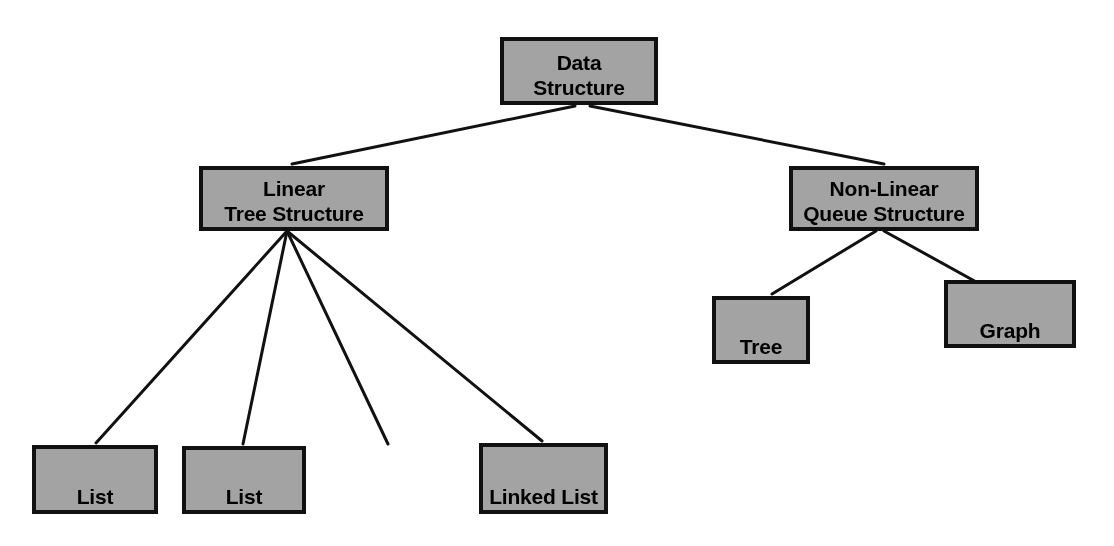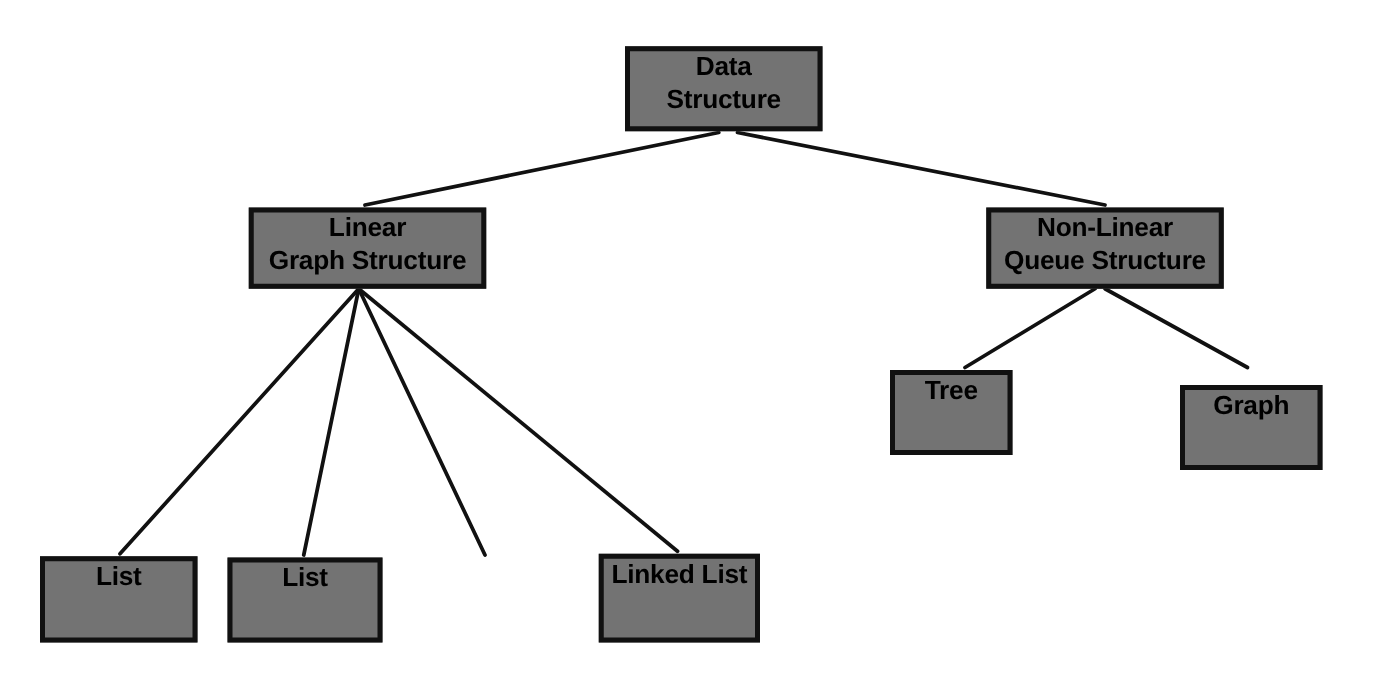--- a/index.html
+++ b/index.html
@@ -22,43 +22,43 @@
     position: absolute;
     left: 0;
     top: 0;
     width: 1114px;
     height: 546px;
     pointer-events: none;
   }
   .node {
     position: absolute;
     box-sizing: border-box;
-    background: #737373;
+    background: #a3a3a3;
     border: 4px solid #111111;
     display: flex;
-    align-items: flex-start;
+    align-items: flex-end;
     justify-content: center;
     text-align: center;
     z-index: 2;
   }
   .node-label {
     font-family: "Liberation Sans", sans-serif;
     font-size: 21px;
     font-weight: 700;
     line-height: 1.22;
     color: #000000;
     letter-spacing: -0.2px;
     white-space: pre-line;
     padding: 0 4px;
   }
   .node-root  { left: 500px; top: 37px;  width: 158px; height: 68px; }
   .node-lin   { left: 199px; top: 166px; width: 190px; height: 65px; }
   .node-nonlin{ left: 789px; top: 166px; width: 190px; height: 65px; }
   .node-tree  { left: 712px; top: 296px; width: 98px; height: 68px; }
-  .node-graph { left: 944px; top: 308px; width: 114px; height: 68px; }
+  .node-graph { left: 944px; top: 280px; width: 132px; height: 68px; }
   .node-array { left: 32px;  top: 445px; width: 126px; height: 69px; }
   .node-queue { left: 182px; top: 446px; width: 124px; height: 68px; }
   .node-stack { left: 327px; top: 446px; width: 124px; height: 68px; }
   .node-list  { left: 479px; top: 443px; width: 129px; height: 71px; }
 </style>
 </head>
 <body>
 
 <div id="canvas">
 
@@ -75,21 +75,21 @@
     </g>
   </svg>
 
   <div class="node node-root">
     <span class="node-label">Data
 Structure</span>
   </div>
 
   <div class="node node-lin">
     <span class="node-label">Linear
-Graph Structure</span>
+Tree Structure</span>
   </div>
 
   <div class="node node-nonlin">
     <span class="node-label">Non-Linear
 Queue Structure</span>
   </div>
 
   <div class="node node-array">
     <span class="node-label">List</span>
   </div>

